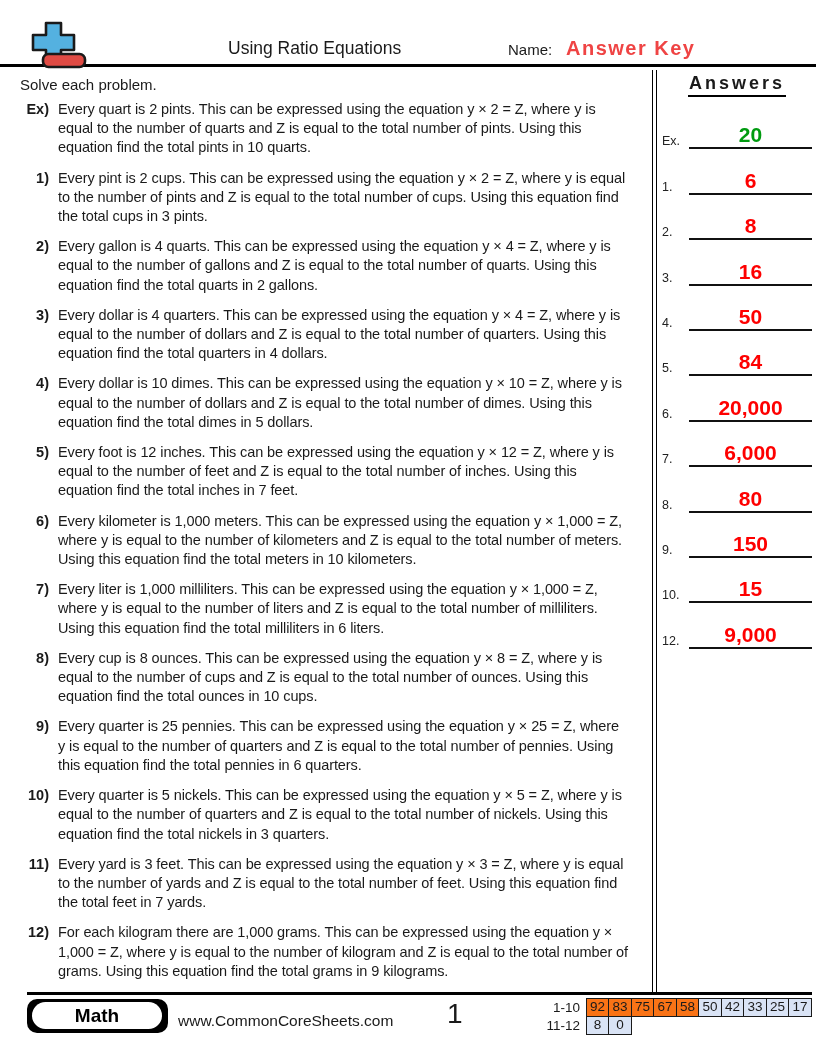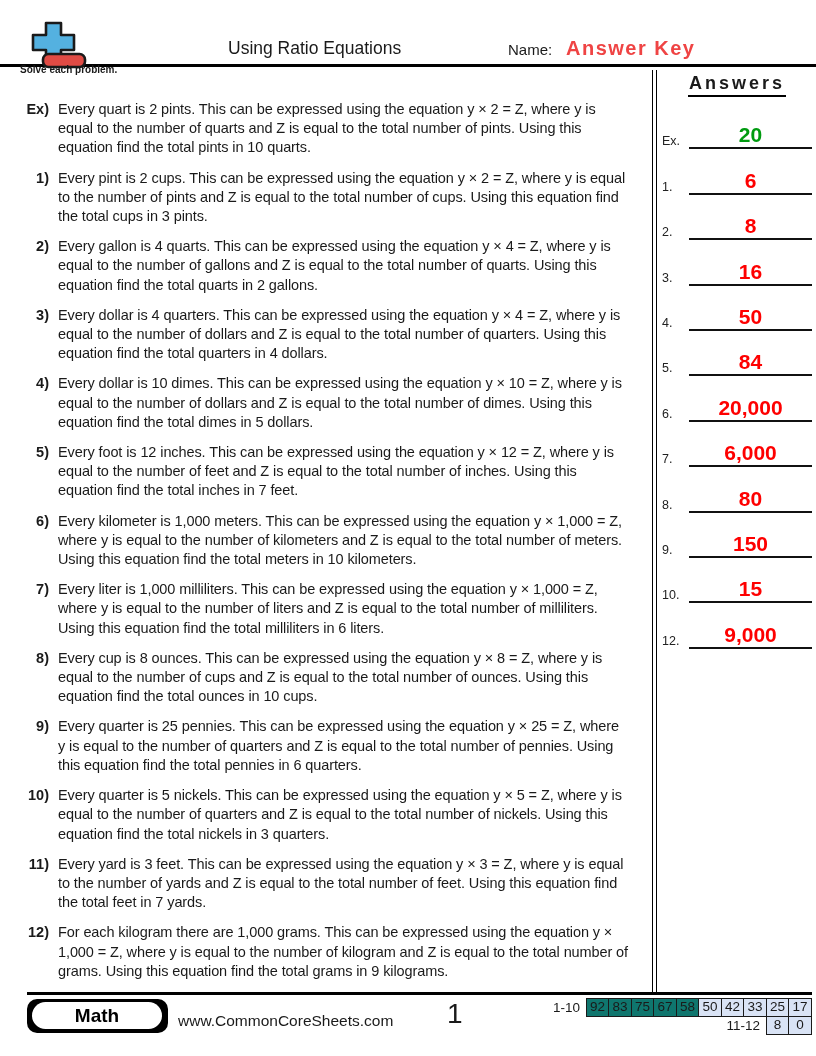--- a/index.html
+++ b/index.html
@@ -9,21 +9,21 @@
     font-family:"Liberation Sans", sans-serif; color:#1a1a1a;
   }
   .page { position:absolute; inset:0; }
 
   
   .header { position:absolute; top:0; left:0; right:0; height:67px; border-bottom:3px solid #000; }
   .logo { position:absolute; left:30px; top:21px; }
   .page-title { position:absolute; left:228px; bottom:5px; font-size:17.5px; }
   .name-label { position:absolute; left:508px; bottom:6px; font-size:15px; }
   .answer-key { position:absolute; left:566px; bottom:4px; font-size:20px; font-weight:bold; color:#ef4444; letter-spacing:1.5px; }
-  .instruction { position:absolute; top:64px; left:20px; font-weight:bold; font-size:10px; }
+  .instruction { position:absolute; top:76px; left:20px; font-weight:normal; font-size:15px; }
 
   
   .main { position:absolute; top:70px; left:0; right:0; height:922px; }
   .divider { position:absolute; left:652px; top:0; bottom:0; width:5px;
              border-left:1.5px solid #000; border-right:1.5px solid #000; }
 
   .problems { position:absolute; top:30px; left:20px; width:618px; }
   .problem { display:flex; margin-bottom:11px; }
   .problem-number { width:38px; flex-shrink:0; text-align:right; font-weight:bold;
                     font-size:14.5px; line-height:19.2px; padding-right:9px; white-space:nowrap; }
@@ -45,24 +45,24 @@
   
   .footer { position:absolute; left:27px; top:992px; width:785px; border-top:3px solid #000; height:46px; }
   .math-badge { position:absolute; left:0; top:4px; width:141px; height:34px; background:#000; border-radius:10px; }
   .math-badge-inner { position:absolute; left:5px; right:6px; top:3px; bottom:4px; background:#fff;
                       border-radius:14px; display:flex; align-items:center; justify-content:center;
                       font-weight:bold; font-size:19px; color:#000; }
   .site-url { position:absolute; left:151px; top:17px; font-size:15.5px; }
   .page-num { position:absolute; left:420px; top:3px; font-size:28px; }
   .score-table { position:absolute; right:0; top:3px; }
   .score-row { display:flex; height:19px; }
-  .score-row.second { margin-top:-1.5px;justify-content:flex-end; }
+  .score-row.second { margin-top:-1.5px; }
   .score-label { width:44px; text-align:right; padding-right:7px; font-size:13.5px; line-height:19px; }
   .score-cell { width:24px; flex-shrink:0; border:1.5px solid #1a1a1a; margin-left:-1.5px;
-                text-align:center; font-size:13.5px; line-height:16px; background:#0f766e; }
+                text-align:center; font-size:13.5px; line-height:16px; background:#f97316; }
   .score-cell.blue { background:#d9e3f5; }
 </style>
 </head>
 <body>
 
 <div class="page">
 
   <div class="header">
     <span class="logo">
       <svg width="58" height="48" viewBox="0 0 58 48">

